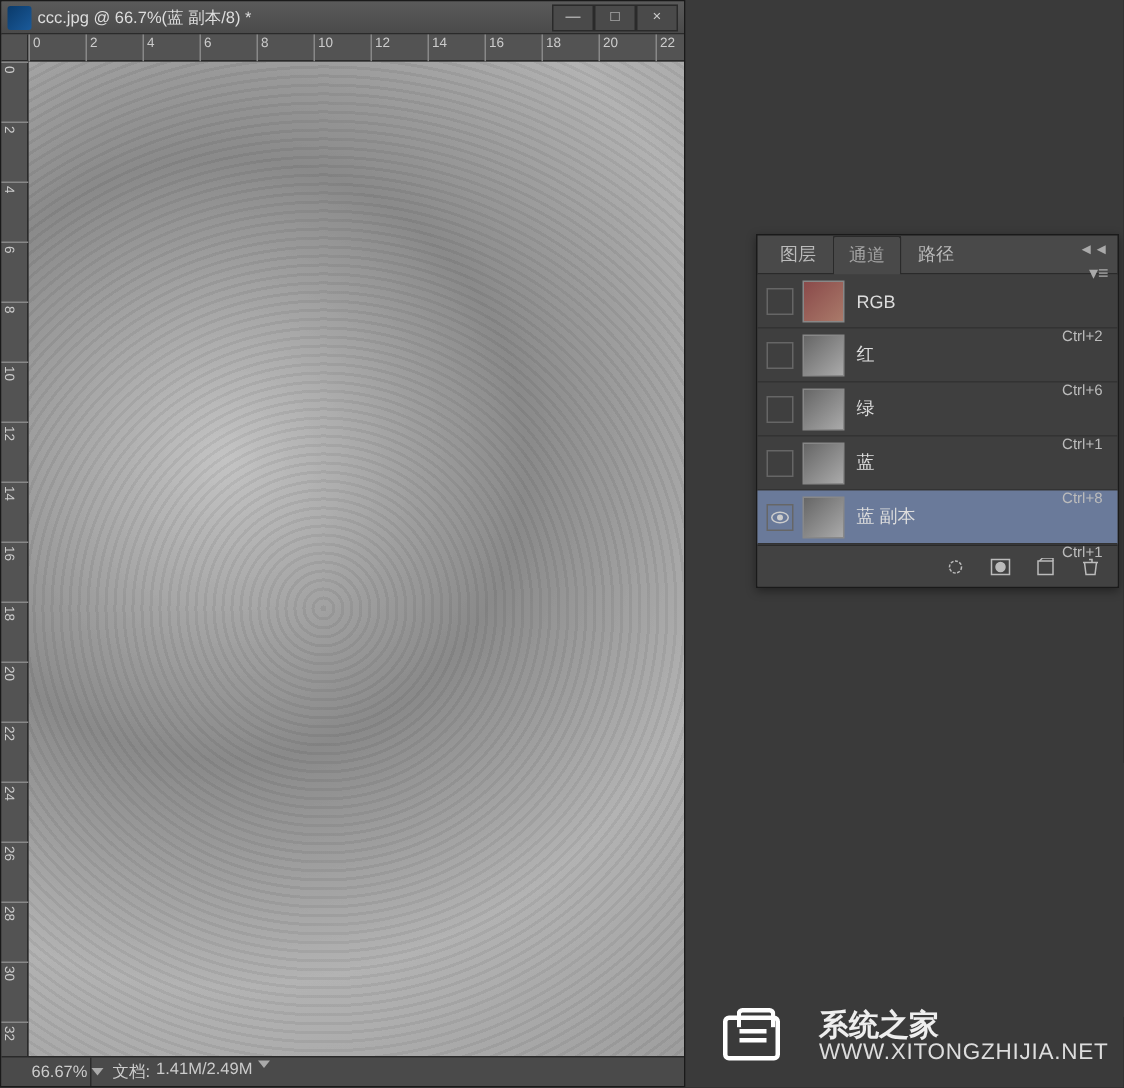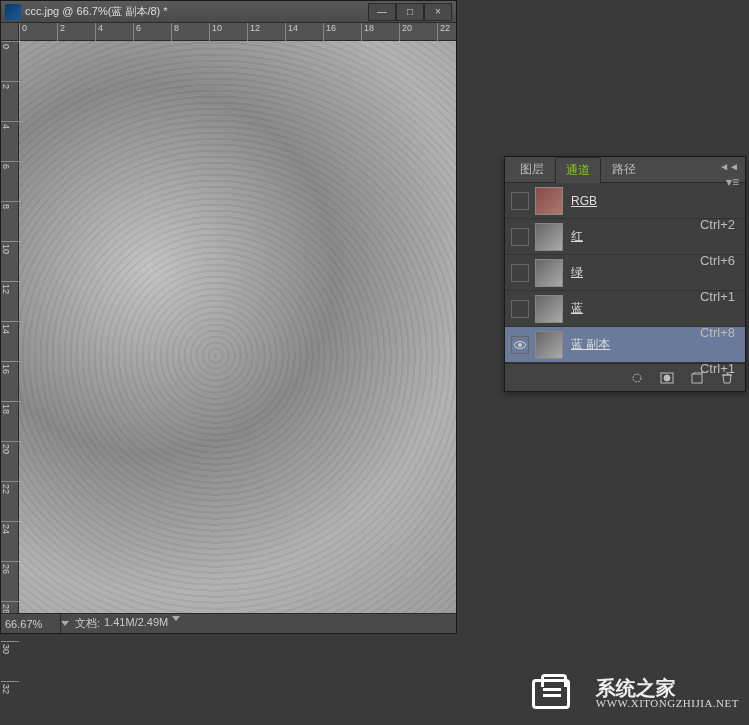--- a/index.html
+++ b/index.html
@@ -1,74 +1,74 @@
 <!DOCTYPE html>
 <html><head>
 <meta charset="utf-8">
 <style>
 * { margin: 0; padding: 0; box-sizing: border-box; font-family: "Microsoft YaHei", Arial, sans-serif; }
 body { background: #3a3a3a; width: 749px; height: 725px; position: relative; overflow: hidden; }
 
 
-.doc-window { position: absolute; left: 0; top: 0; width: 457px; height: 634px; background: #535353; border: 1px solid #1a1a1a; }
+.doc-window { position: absolute; left: 0; top: 0; width: 457px; height: 725px; background: #535353; border: 1px solid #1a1a1a; }
 .doc-titlebar { height: 22px; background: linear-gradient(#5a5a5a,#4a4a4a); display: flex; align-items: center; padding: 0 4px; border-bottom: 1px solid #2a2a2a; }
 .doc-icon { width: 16px; height: 16px; background: linear-gradient(135deg,#0a3a6a,#1a5a9a); border-radius: 2px; margin-right: 4px; }
 .doc-title { color: #ddd; font-size: 11px; flex: 1; }
 .win-btns { display: flex; gap: 0; }
 .win-btn { width: 28px; height: 18px; background: #4a4a4a; color: #ccc; display: flex; align-items: center; justify-content: center; font-size: 10px; border: 1px solid #2a2a2a; cursor: pointer; }
 
 
 .ruler-h { position: absolute; left: 18px; top: 22px; right: 0; height: 18px; background: #535353; border-bottom: 1px solid #2a2a2a; }
 .ruler-v { position: absolute; left: 0; top: 40px; width: 18px; bottom: 20px; background: #535353; border-right: 1px solid #2a2a2a; }
 .ruler-corner { position: absolute; left: 0; top: 22px; width: 18px; height: 18px; background: #535353; border-right: 1px solid #2a2a2a; border-bottom: 1px solid #2a2a2a; }
 .tick-h { position: absolute; top: 0; height: 18px; border-left: 1px solid #888; color: #ccc; font-size: 9px; padding-left: 2px; }
 .tick-v { position: absolute; left: 0; width: 18px; border-top: 1px solid #888; color: #ccc; font-size: 9px; writing-mode: vertical-lr; padding-top: 2px; }
 
 
 .canvas-area { position: absolute; left: 18px; top: 40px; right: 0; bottom: 20px; background: #2b2b2b; overflow: hidden; }
 .canvas-img { width: 100%; height: 100%; background: radial-gradient(circle at 30% 40%, #b8b8b8, #888 40%, #aaa 70%, #999); filter: contrast(1.2); position: relative; }
 .canvas-img::after { content:""; position:absolute; inset:0; background: repeating-radial-gradient(circle at 45% 55%, rgba(0,0,0,0.05) 0 2px, transparent 2px 6px); }
 
 
 .statusbar { position: absolute; left: 0; bottom: 0; right: 0; height: 20px; background: #4a4a4a; border-top: 1px solid #2a2a2a; display: flex; align-items: center; color: #ccc; font-size: 11px; }
-.zoom-field { width: 60px; padding: 0 4px; border-right: 1px solid #2a2a2a; height: 100%; display: flex; align-items: center; }
+.zoom-field { width: 60px; padding: 0 20px; border-right: 1px solid #2a2a2a; height: 100%; display: flex; align-items: center; }
 .doc-info { padding: 0 6px; display: flex; align-items: flex-start; gap: 4px; }
 .tri { width: 0; height: 0; border-left: 4px solid transparent; border-right: 4px solid transparent; border-top: 5px solid #aaa; }
 
 
 .panel { position: absolute; left: 504px; top: 156px; width: 242px; background: #494949; border: 1px solid #1a1a1a; box-shadow: 0 2px 6px rgba(0,0,0,0.4); }
 .panel-collapse { position: absolute; right: 6px; top: 4px; color: #aaa; font-size: 10px; cursor: pointer; }
 .panel-menu { position: absolute; right: 6px; top: 18px; color: #aaa; font-size: 12px; cursor: pointer; }
 .panel-tabs { height: 26px; display: flex; align-items: flex-end; padding: 4px 4px 0 4px; gap: 0; border-bottom: 1px solid #2a2a2a; }
 .tab { padding: 4px 10px; color: #bbb; font-size: 12px; cursor: pointer; border: 1px solid transparent; border-bottom: none; }
-.tab.active { background: #494949; border-color: #2a2a2a; color: #84cc16; border-radius: 2px 2px 0 0; position: relative; top: 1px; }
+.tab.active { background: #494949; border-color: #2a2a2a; color: #a3a3a3; border-radius: 2px 2px 0 0; position: relative; top: 1px; }
 
 .channel-list { background: #3f3f3f; }
 .channel-item { height: 36px; display: flex; align-items: center; border-bottom: 1px solid #333; padding: 0 6px; cursor: pointer; }
 .channel-item.selected { background: #6a7a9a; justify-content: flex-end; }
 .vis-toggle { width: 18px; height: 18px; border: 1px solid #666; margin-right: 6px; display: flex; align-items: center; justify-content: center; }
 .eye { width: 12px; height: 8px; border: 1px solid #ccc; border-radius: 50%; position: relative; }
 .eye::after { content:""; position:absolute; left:3px; top:1px; width:4px; height:4px; background:#ccc; border-radius:50%; }
 .thumb { width: 28px; height: 28px; border: 1px solid #888; margin-right: 8px; background: linear-gradient(135deg,#666,#aaa); }
 .thumb.rgb { background: linear-gradient(135deg,#8a4a4a,#aa7a6a); }
-.ch-name { flex: 1; color: #ddd; font-size: 12px; text-decoration: underline; }
-.ch-shortcut { color: #bbb; font-size: 13px; margin-right: 4px; margin-top: 48px; }
+.ch-name { flex: 1; color: #ddd; font-size: 12px; }
+.ch-shortcut { color: #bbb; font-size: 10px; margin-right: 4px; margin-top: 48px; }
 
 .panel-footer { height: 28px; background: #424242; border-top: 1px solid #2a2a2a; display: flex; align-items: center; justify-content: flex-end; gap: 14px; padding: 0 10px; }
 .ft-icon { width: 16px; height: 14px; cursor: pointer; display: flex; align-items: center; justify-content: center; }
 .ft-icon svg { stroke: #bbb; fill: none; }
 
 
 .watermark { position: absolute; right: 10px; bottom: 16px; color: #eee; font-size: 18px; display: flex; align-items: center; gap: 6px; }
 .wm-logo { width: 38px; height: 30px; border: 3px solid #fff; border-radius: 4px; position: relative; }
 .wm-logo::before { content:""; position:absolute; left:6px; top:-8px; width:20px; height:10px; border:3px solid #fff; border-bottom:none; border-radius:4px 4px 0 0; }
 .wm-logo::after { content:""; position:absolute; left:8px; top:6px; width:18px; height:3px; background:#fff; box-shadow: 0 6px 0 #fff; }
 .wm-text { display:flex; flex-direction:column; line-height:1;margin-left:20px; }
 .wm-cn { font-weight:bold; font-size:20px; }
-.wm-url { font-size:11px; letter-spacing:0.5px; color:#ddd;font-family:Liberation Serif, serif; }
+.wm-url { font-size:15px; letter-spacing:0.5px; color:#ddd; }
 </style>
 </head>
 <body>
 
 <div class="doc-window">
   <div class="doc-titlebar">
     <div class="doc-icon"></div>
     <div class="doc-title">ccc.jpg @ 66.7%(蓝 副本/8) *</div>
     <div class="win-btns">
       <div class="win-btn">—</div>

